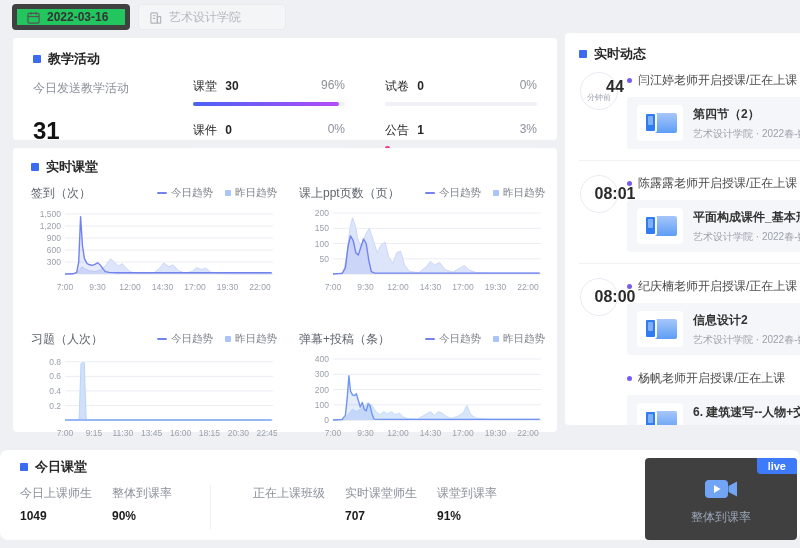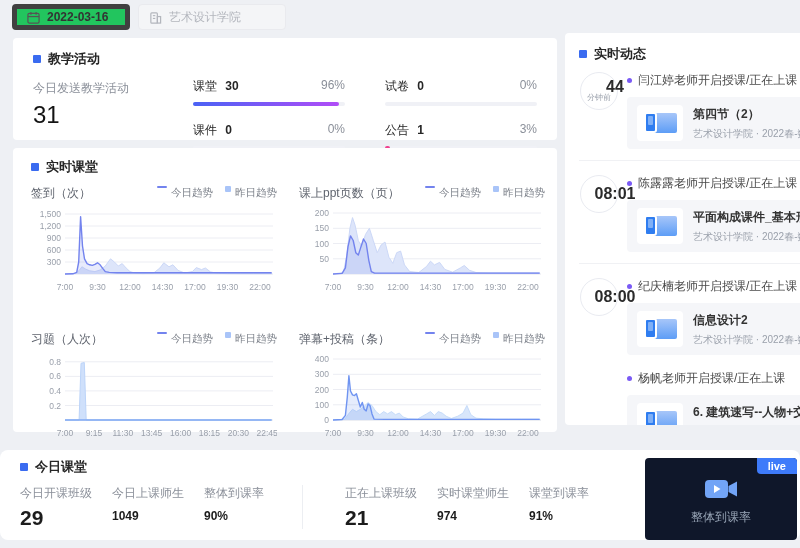--- a/index.html
+++ b/index.html
@@ -12,37 +12,37 @@
   
   .input-box { position:absolute; top:4px; height:26px; border-radius:4px; display:flex; align-items:center; gap:7px; padding:0 10px; font-size:12px; }
   #date-input { left:12px; width:118px; background:#22c55e; border:5px solid #404040; color:#333; font-weight:bold; }
   #college-input { left:138px; width:148px; background:#f4f5f7; border:1px solid #e9eaee; color:#b3b6bd; }
 
   
   #teach-panel { left:13px; top:38px; width:544px; height:102px; padding:12px 20px; }
   .teach-body { display:flex; margin-top:4px; }
   .teach-summary { width:160px; padding-top:8px; }
   .teach-summary .lbl { font-size:12px; color:#8a8f99; }
-  .teach-summary .val { font-size:24px; font-weight:normal; color:#141414; margin-top:4px; }
+  .teach-summary .val { font-size:24px; font-weight:bold; color:#141414; margin-top:20px; }
   .bars-grid { flex:1; display:grid; grid-template-columns:1fr 1fr; column-gap:40px; row-gap:16px; padding-top:6px; }
   .bar-head { display:flex; justify-content:space-between; font-size:12px; color:#262626; }
   .bar-head b { margin-left:5px; }
   .bar-head .pct { color:#8a8f99; }
   .track { height:4px; background:#f0f1f6; border-radius:2px; margin-top:7px; }
   .fill { height:4px; border-radius:2px; }
   .fill.gradient { background:linear-gradient(90deg,#4a62f5,#b14cf7); }
   .fill.pink { background:#f0408f; }
 
   
   #charts-panel { left:13px; top:148px; width:544px; height:284px; padding:10px 18px; }
   .charts-grid { display:grid; grid-template-columns:1fr 1fr; column-gap:16px; row-gap:4px; margin-top:6px;gap:22px; }
   .chart-head { display:flex; justify-content:space-between; align-items:center; height:22px; }
   .chart-title { font-size:12px; color:#5f646e; }
   .legend { display:flex; gap:12px; font-size:10.5px; color:#7a7f88; align-items:center; }
-  .legend .it { display:flex; gap:4px; }
+  .legend .it { display:flex; align-items:center; gap:4px; }
   .dash { width:10px; height:2px; border-radius:1px; background:#7383ee; }
   .sqr { width:6px; height:6px; border-radius:1px; background:#a9c4f8; }
   svg text.tick { font-size:8.5px; fill:#9aa0ab; font-family:"Liberation Sans",sans-serif; }
 
   
   #feed-panel { left:565px; top:33px; width:250px; height:392px; padding:12px 14px; overflow:hidden; }
   .feed-item { display:flex; gap:8px; padding:9px 0 6px; }
   .feed-timecol { width:40px; flex:0 0 auto; display:flex; justify-content:center; }
   .time-circle { width:38px; height:38px; border:1px solid #e9ebf1; border-radius:50%; display:flex; flex-direction:column; align-items:center; justify-content:center; background:#fff; }
   .time-circle .big { font-size:16px; font-weight:bold; color:#2b2b2b; line-height:12px;margin-left:32px; }
@@ -61,21 +61,21 @@
   .feed-div { border-top:1px solid #f0f1f4; margin:5px 0; }
 
   
   #today-panel { left:0; top:450px; width:800px; height:90px; border-radius:8px; padding:8px 20px; }
   .stats-row { display:flex; align-items:flex-start; margin-top:9px; }
   .stat { width:92px; }
   .stat .lbl { font-size:12px; color:#8a8f99; }
   .stat .val { font-size:12px; font-weight:bold; color:#1c1c1c; margin-top:7px; }
   .stat.big .val { font-size:21px; margin-top:4px; }
   .vdiv { width:1px; height:44px; background:#eceef2; margin:0 42px 0 6px; }
-  .live-card { position:absolute; right:3px; top:8px; width:152px; height:82px; background:#0f172a; border-radius:4px; }
+  .live-card { position:absolute; right:3px; top:8px; width:152px; height:82px; background:#404040; border-radius:4px; }
   .live-badge { position:absolute; top:0; right:0; background:#3e7bfa; color:#fff; font-size:11px; font-weight:bold; padding:2px 11px; border-radius:0 4px 0 4px; }
   .cam-wrap { display:flex; justify-content:center; margin-top:20px; }
   .live-text { text-align:center; font-size:12px; color:#9aa7b8; margin-top:9px; }
 </style>
 </head>
 <body>
 
 <div class="input-box" id="date-input">
   <svg width="13" height="13" viewBox="0 0 14 14">
       <rect x="1" y="2.5" width="12" height="10.5" rx="1.5" fill="none" stroke="#555" stroke-width="1.3"></rect>
@@ -359,40 +359,35 @@
       </div>
     </div>
 </div>
 
 <div class="panel" id="today-panel">
   <div class="panel-title">
     <span class="sq"></span>
     <span>今日课堂</span>
   </div>
   <div class="stats-row" id="stats-row">
-      <div class="stat big">
-        <div class="lbl">今日开课班级</div>
-    <div class="val">29</div>
-      </div>
       <div class="stat">
         <div class="lbl">今日上课师生</div>
     <div class="val">1049</div>
       </div>
       <div class="stat">
         <div class="lbl">整体到课率</div>
     <div class="val">90%</div>
       </div>
       <div class="vdiv"></div>
       <div class="stat big">
         <div class="lbl">正在上课班级</div>
-    <div class="val">21</div>
       </div>
       <div class="stat">
         <div class="lbl">实时课堂师生</div>
-    <div class="val">974</div>
+    <div class="val">707</div>
       </div>
       <div class="stat">
         <div class="lbl">课堂到课率</div>
     <div class="val">91%</div>
       </div>
     </div>
   <div class="live-card">
     <div class="live-badge">live</div>
     <div class="cam-wrap">
       <svg width="34" height="22" viewBox="0 0 34 22">

